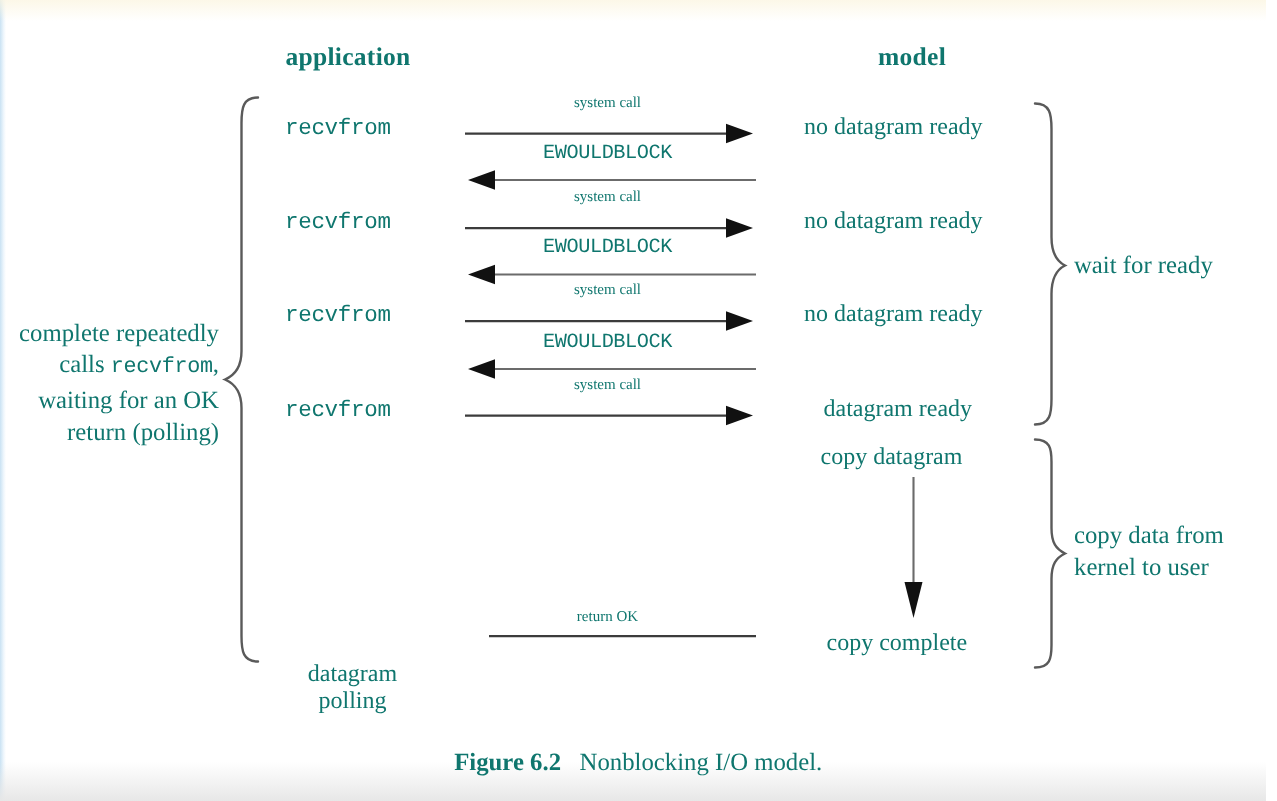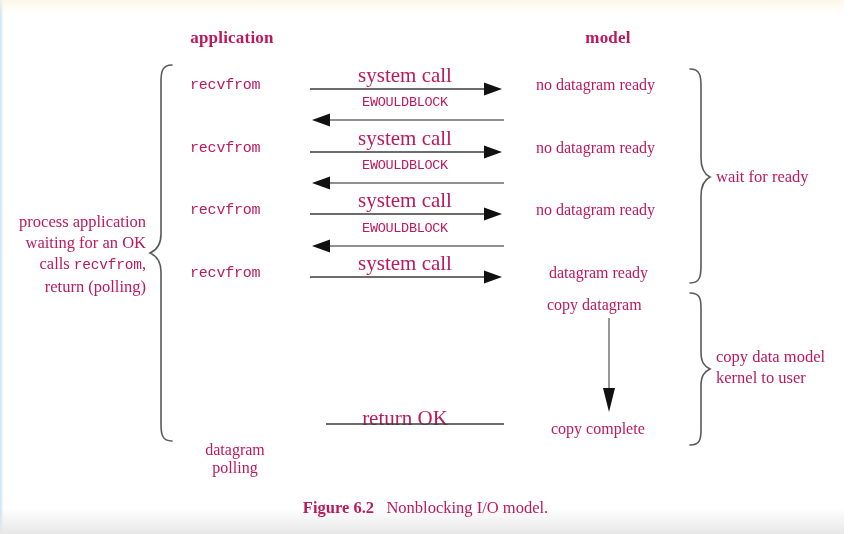--- a/index.html
+++ b/index.html
@@ -7,21 +7,21 @@
     padding: 0;
     background: #ffffff;
   }
   #page {
     position: relative;
     width: 844px;
     height: 534px;
     background: #ffffff;
     overflow: hidden;
     font-family: "Liberation Serif", "DejaVu Serif", serif;
-    color: #be185d;
+    color: #0f766e;
   }
   
   #tint-left {
     position: absolute;
     left: 0; top: 0;
     width: 4px; height: 534px;
     background: linear-gradient(to right, #c9e2f3, #eef6fc 60%, #ffffff);
   }
   #tint-top {
     position: absolute;
@@ -53,21 +53,21 @@
     letter-spacing: -.2px;
     white-space: nowrap;
   }
 
   .serif-lbl {
     font-size: 16px;
     white-space: nowrap;
   }
 
   .arrow-label {
-    font-size: 21px;
+    font-size: 10px;
     text-align: center;
     white-space: nowrap;
   }
   .arrow-label.mono-label {
     font-family: "Liberation Mono", "DejaVu Sans Mono", monospace;
     font-size: 13.5px;
     letter-spacing: -.3px;
   }
 
   .side-note {
@@ -105,23 +105,23 @@
 
   <div class="abs col-head" style="left:132px; top:28px; width:200px;">application</div>
 
   <div class="abs col-head" style="left:508px; top:28px; width:200px;">model</div>
 
   <svg class="abs" style="left:148px; top:62px;" width="26" height="382" viewBox="0 0 26 382">
     <path d="M24 3 C14 3 13 10 13 20 L13 172 C13 182 9 188 2 191 C9 194 13 200 13 210 L13 362 C13 372 14 379 24 379" fill="none" stroke="#5a5a5a" stroke-width="1.6" stroke-linecap="round"></path>
   </svg>
 
   <div class="abs side-note left-note" style="left:0px; top:211px; width:146px;">
-    <div>process application</div>
+    <div>complete repeatedly</div>
+    <div><span>calls </span><span class="mono-inline">recvfrom</span><span>,</span></div>
     <div>waiting for an OK</div>
-    <div><span>calls </span><span class="mono-inline">recvfrom</span><span>,</span></div>
     <div>return (polling)</div>
   </div>
 
   <div class="abs mono" style="left:190px; top:77px;">recvfrom</div>
   <div class="abs mono" style="left:190px; top:140px;">recvfrom</div>
   <div class="abs mono" style="left:190px; top:202px;">recvfrom</div>
   <div class="abs mono" style="left:190px; top:265px;">recvfrom</div>
 
   <div class="abs serif-lbl" style="left:160px; top:441px; width:150px; text-align:center;">
     <div>datagram</div>
@@ -194,21 +194,21 @@
 
   <div class="abs side-note right-note" style="left:716px; top:166px;">
     <div>wait for ready</div>
   </div>
 
   <svg class="abs" style="left:688px; top:290px;" width="24" height="158" viewBox="0 0 24 158">
     <path d="M2 3 C12 3 13 9 13 18 L13 62 C13 72 16 76 22 79 C16 82 13 86 13 96 L13 140 C13 149 12 155 2 155" fill="none" stroke="#5a5a5a" stroke-width="1.6" stroke-linecap="round"></path>
   </svg>
 
   <div class="abs side-note right-note" style="left:716px; top:346px;">
-    <div>copy data model</div>
+    <div>copy data from</div>
     <div>kernel to user</div>
   </div>
 
   <div class="caption" style="top:498px;">
     <b>Figure 6.2</b>
     &nbsp;&nbsp;<span>Nonblocking I/O model.</span>
   </div>
 
 </div>
 

